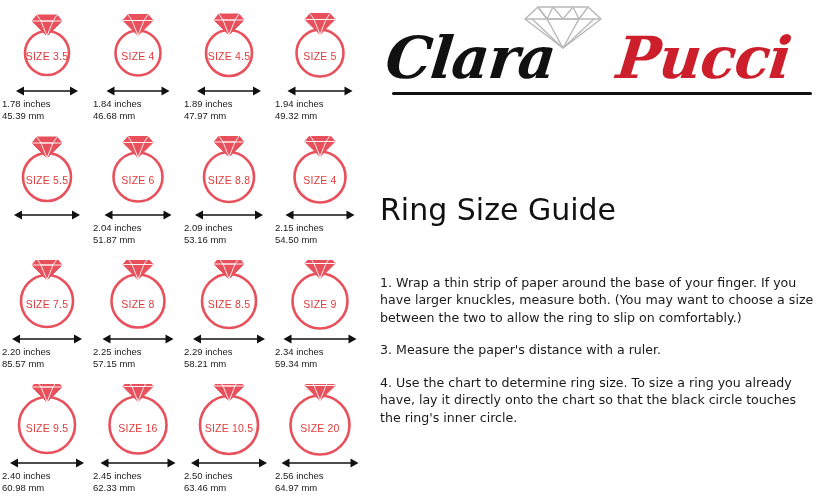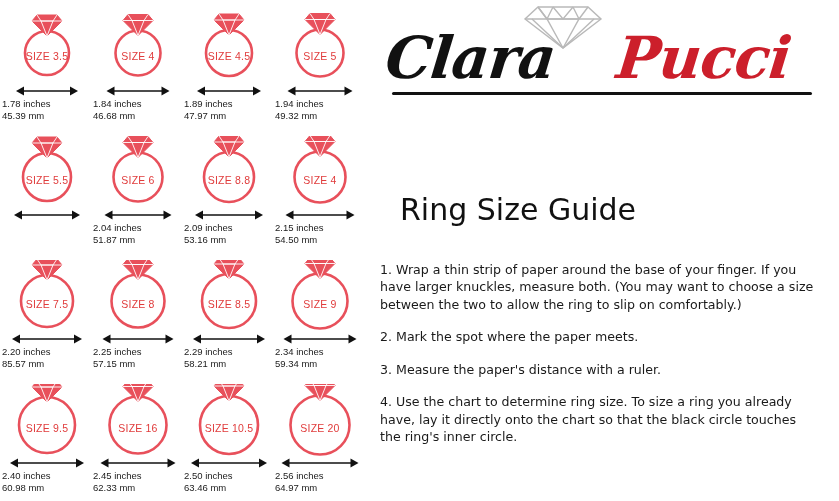--- a/index.html
+++ b/index.html
@@ -132,27 +132,26 @@
     border-radius: 2px;
   }
 
   #guide-title {
     position: absolute;
     left: 18px;
     top: 192px;
     font-size: 30px;
     color: #111111;
     font-family: "DejaVu Sans", sans-serif;
-    margin-left: 20px;
   }
 
   #steps {
     position: absolute;
     left: 18px;
-    top: 248px;
+    top: 261px;
     width: 440px;
   }
   .step {
     font-size: 12.6px;
     line-height: 17.5px;
     color: #1a1a1a;
     margin-bottom: 15px;
     font-family: "DejaVu Sans", sans-serif;
   }
 </style>
@@ -594,17 +593,16 @@
     </svg>
     <div id="logo-clara">Clara</div>
     <div id="logo-pucci">Pucci</div>
     <div id="logo-underline"></div>
   </div>
 
   <div id="guide-title">Ring Size Guide</div>
 
   <div id="steps">
       <p class="step">1.  Wrap a thin strip of paper around the base of your finger. If you have larger knuckles, measure both. (You may want to choose a size between the two to allow the ring to slip on comfortably.)</p>
-      <p class="step">2.  Mark the spot where the paper meets.</p>
       <p class="step">3.  Measure the paper's distance with a ruler.</p>
       <p class="step">4.  Use the chart to determine ring size. To size a ring you already have, lay it directly onto the chart so that the black circle touches the ring's inner circle.</p>
     </div>
 </div>
 
 </body></html>

